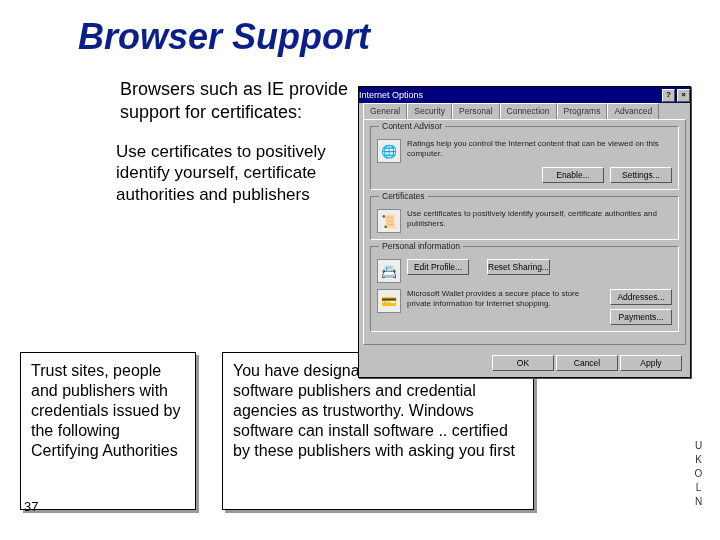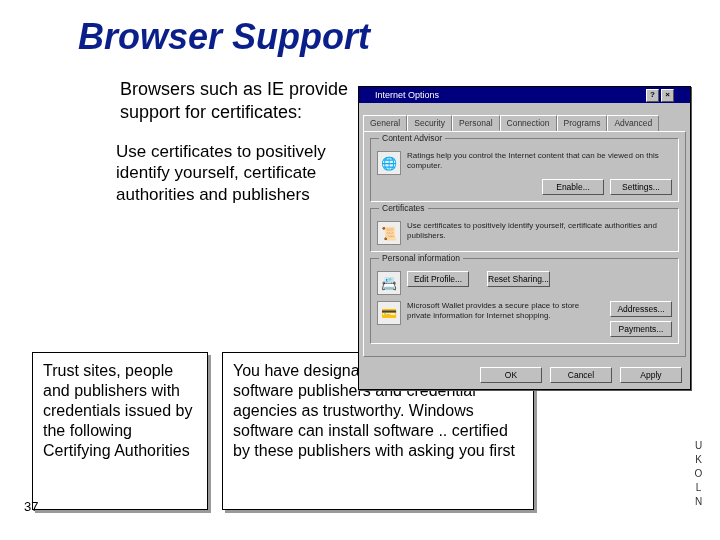--- a/index.html
+++ b/index.html
@@ -7,46 +7,46 @@
 
   .slide { width: 720px; height: 528px; position: relative; padding-top: 12px; }
 
   .title { color: #0a1f8a; font-size: 36px; font-weight: 700; font-style: italic; margin-left: 78px; margin-top: 4px; }
 
   .desc { font-size: 18px; line-height: 1.25; margin-left: 120px; margin-top: 20px; width: 250px; }
 
   .sub { font-size: 17px; line-height: 1.25; margin-left: 116px; margin-top: 18px; width: 235px; }
 
   .box { position: absolute; background: #fff; border: 1px solid #000; box-shadow: 3px 3px 0 #999; font-size: 16px; line-height: 1.25; padding: 8px 10px; }
-  #box1 { left: 32px; top: 352px; width: 176px; height: 158px; }
+  #box1 { left: 20px; top: 352px; width: 176px; height: 158px; }
   #box2 { left: 222px; top: 352px; width: 312px; height: 158px; }
 
   .pagenum { position: absolute; left: 24px; bottom: 14px; font-size: 13px; }
 
   .logo { position: absolute; right: 16px; bottom: 18px; font-size: 10px; letter-spacing: 3px; writing-mode: vertical-rl; text-orientation: upright; color: #333; }
 
   
   .dlg { position: absolute; left: 358px; top: 86px; width: 333px; background:#c0c0c0; border:1px solid #000; box-shadow:1px 1px 0 #555; font-size:9px; font-family: Tahoma, Arial, sans-serif; }
-  .titlebar { background:#00007f; color:#fff; height:16px; line-height:16px; padding:0 16px; display:flex; justify-content:space-between; align-items:center; }
+  .titlebar { background:#00007f; color:#fff; height:16px; line-height:16px; padding:0 0; display:flex; justify-content:space-between; align-items:center; }
   .titlebar .tbtn { display:inline-flex; gap:2px; }
   .tbtn span { background:#c0c0c0; color:#000; width:13px; height:13px; display:inline-flex; align-items:center; justify-content:center; border:1px solid #fff; border-right-color:#555; border-bottom-color:#555; font-size:8px; font-weight:700; }
-  .tabs { display:flex; padding:12px 4px 0 4px; background:#c0c0c0; gap:0; }
+  .tabs { display:flex; padding:0 4px 0 4px; background:#c0c0c0; gap:0; }
   .tab { background:#c0c0c0; border:1px solid #fff; border-bottom:none; border-right-color:#808080; padding:2px 6px; font-size:8.5px; position:relative; color:#333; }
   .tab.active { background:#c0c0c0; z-index:2; border-bottom:1px solid #c0c0c0; }
   .tabpanel { margin:0 4px 4px 4px; border:1px solid #fff; border-top-color:#fff; border-left-color:#fff; border-right-color:#808080; border-bottom-color:#808080; background:#c0c0c0; padding:6px; }
 
   .group { border:1px solid #808080; border-top-color:#808080; border-left-color:#808080; border-right-color:#fff; border-bottom-color:#fff; margin-bottom:6px; position:relative; padding:12px 6px 6px 6px; }
   .group::before { content: attr(data-label); position:absolute; top:-6px; left:8px; background:#c0c0c0; padding:0 3px; font-size:8.5px; color:#222; }
   .grow { display:flex; gap:6px; align-items:flex-start; }
   .gicon { width:24px; height:24px; background:#eee; flex:0 0 24px; border:1px solid #888; display:flex; align-items:center; justify-content:center; font-size:13px; }
   .gtext { flex:1; font-size:8px; line-height:1.2; color:#222; }
   .btnrow { display:flex; justify-content:flex-end; gap:6px; margin-top:4px; }
   .wbtn { background:#c0c0c0; border:1px solid #fff; border-right-color:#555; border-bottom-color:#555; padding:2px 0; font-size:8.5px; min-width:62px; text-align:center; }
 
-  .footer { display:flex; justify-content:flex-end; gap:8px; padding:6px 8px;margin-left:33px; }
+  .footer { display:flex; justify-content:flex-end; gap:2px; padding:6px 8px;margin-left:33px; }
 </style>
 </head>
 <body>
 
 <div class="slide">
   <div class="title">Browser Support</div>
   <div class="desc">Browsers such as IE provide support for certificates:</div>
   <div class="sub">Use certificates to positively identify yourself, certificate authorities and publishers</div>
 
   <div id="box1" class="box">Trust sites, people and publishers with credentials issued by the following Certifying Authorities</div>

